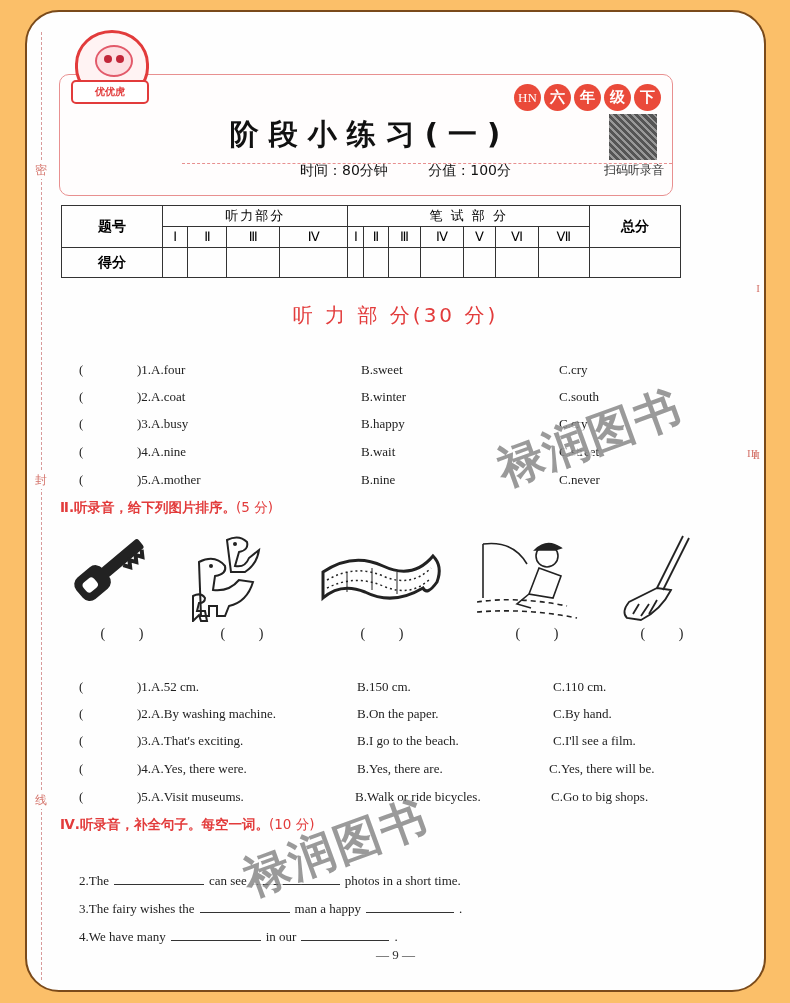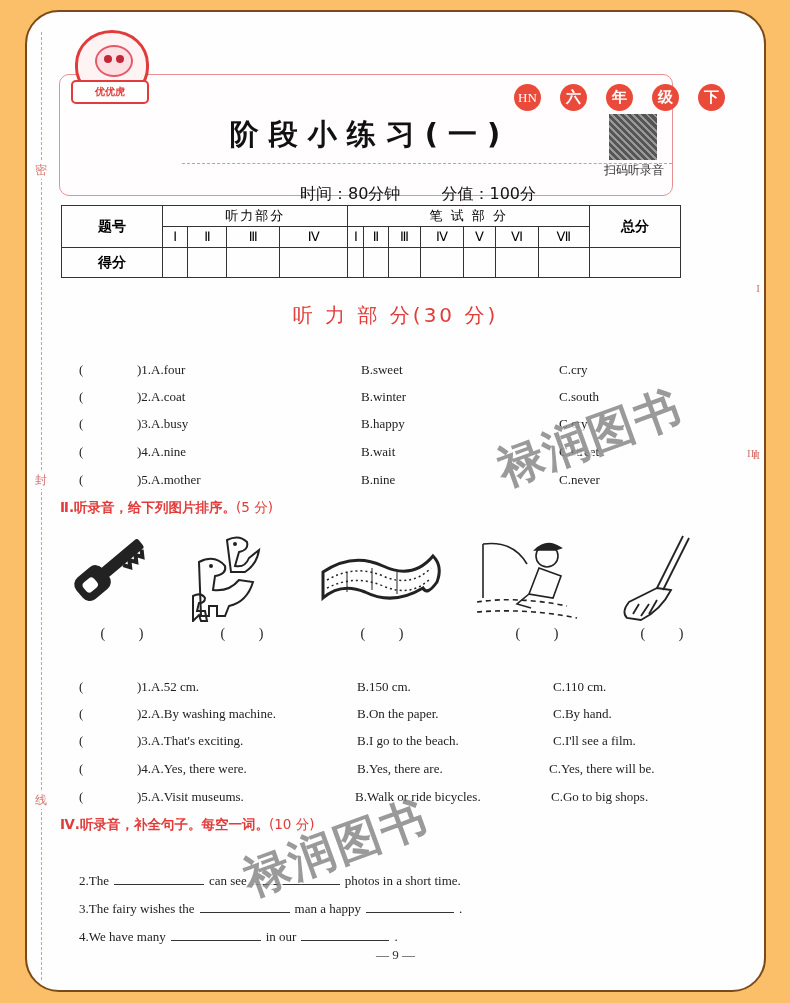--- a/index.html
+++ b/index.html
@@ -64,25 +64,25 @@
     font-family:"DejaVu Sans", sans-serif; font-size:17px; line-height:26px; color:#111;
   }
   .title {
     position:absolute; left:130px; top:40px; width:360px; text-align:center;
     font-family:"DejaVu Sans", sans-serif; font-weight:bold; font-size:29px; letter-spacing:10px; color:#111;
   }
   .title-divider {
     position:absolute; left:122px; top:88px; width:490px; border-top:1.5px dashed #e89090;
   }
   .meta {
-    position:absolute; left:240px; top:109px; font-family:"DejaVu Sans", sans-serif; font-size:16px; color:#111;
+    position:absolute; left:240px; top:87px; font-family:"DejaVu Sans", sans-serif; font-size:14px; color:#111;
   }
   .meta span { margin-right:36px; }
   .grade-badges {
-    position:absolute; left:487px; top:72px; display:flex; gap:19px;
+    position:absolute; left:487px; top:72px; display:flex; gap:3px;
   }
   .badge {
     width:27px; height:27px; border-radius:50%;
     background:#ea4a3a; color:#fff; font-size:15px; font-weight:bold;
     display:flex; align-items:center; justify-content:center;
     font-family:"DejaVu Sans", sans-serif;
   }
   .badge.hn { font-family:"Liberation Serif", serif; font-size:13px; font-weight:normal; }
   .qr {
     position:absolute; left:582px; top:102px; width:48px; height:46px;

